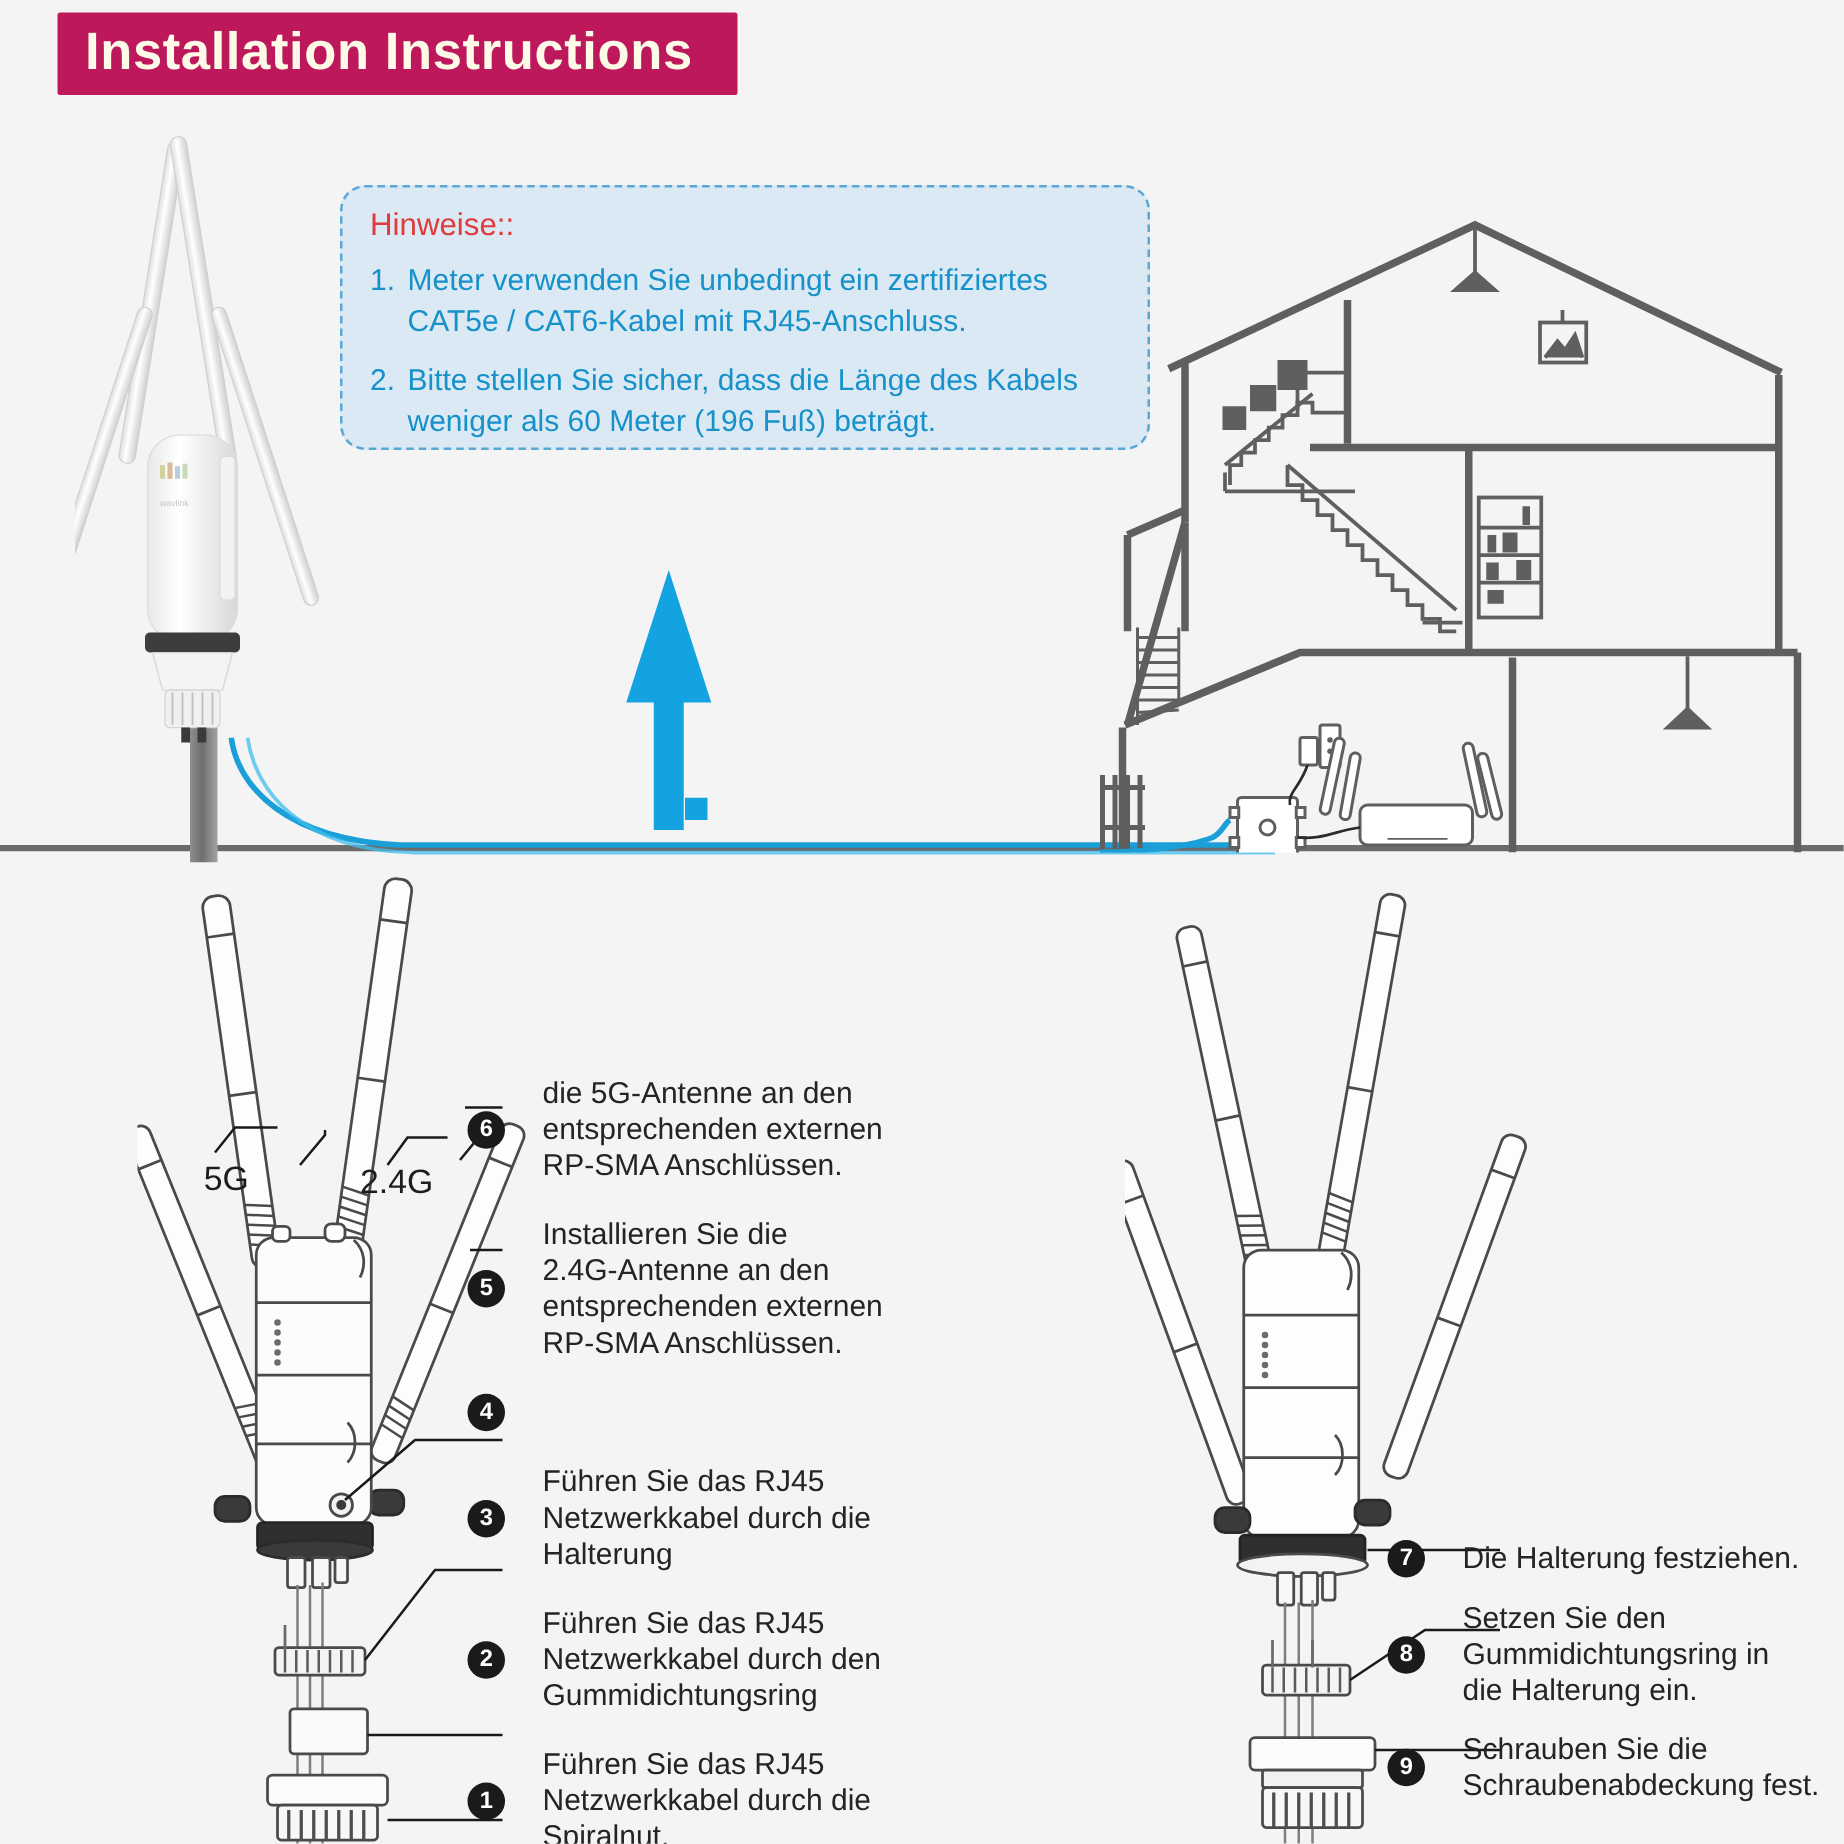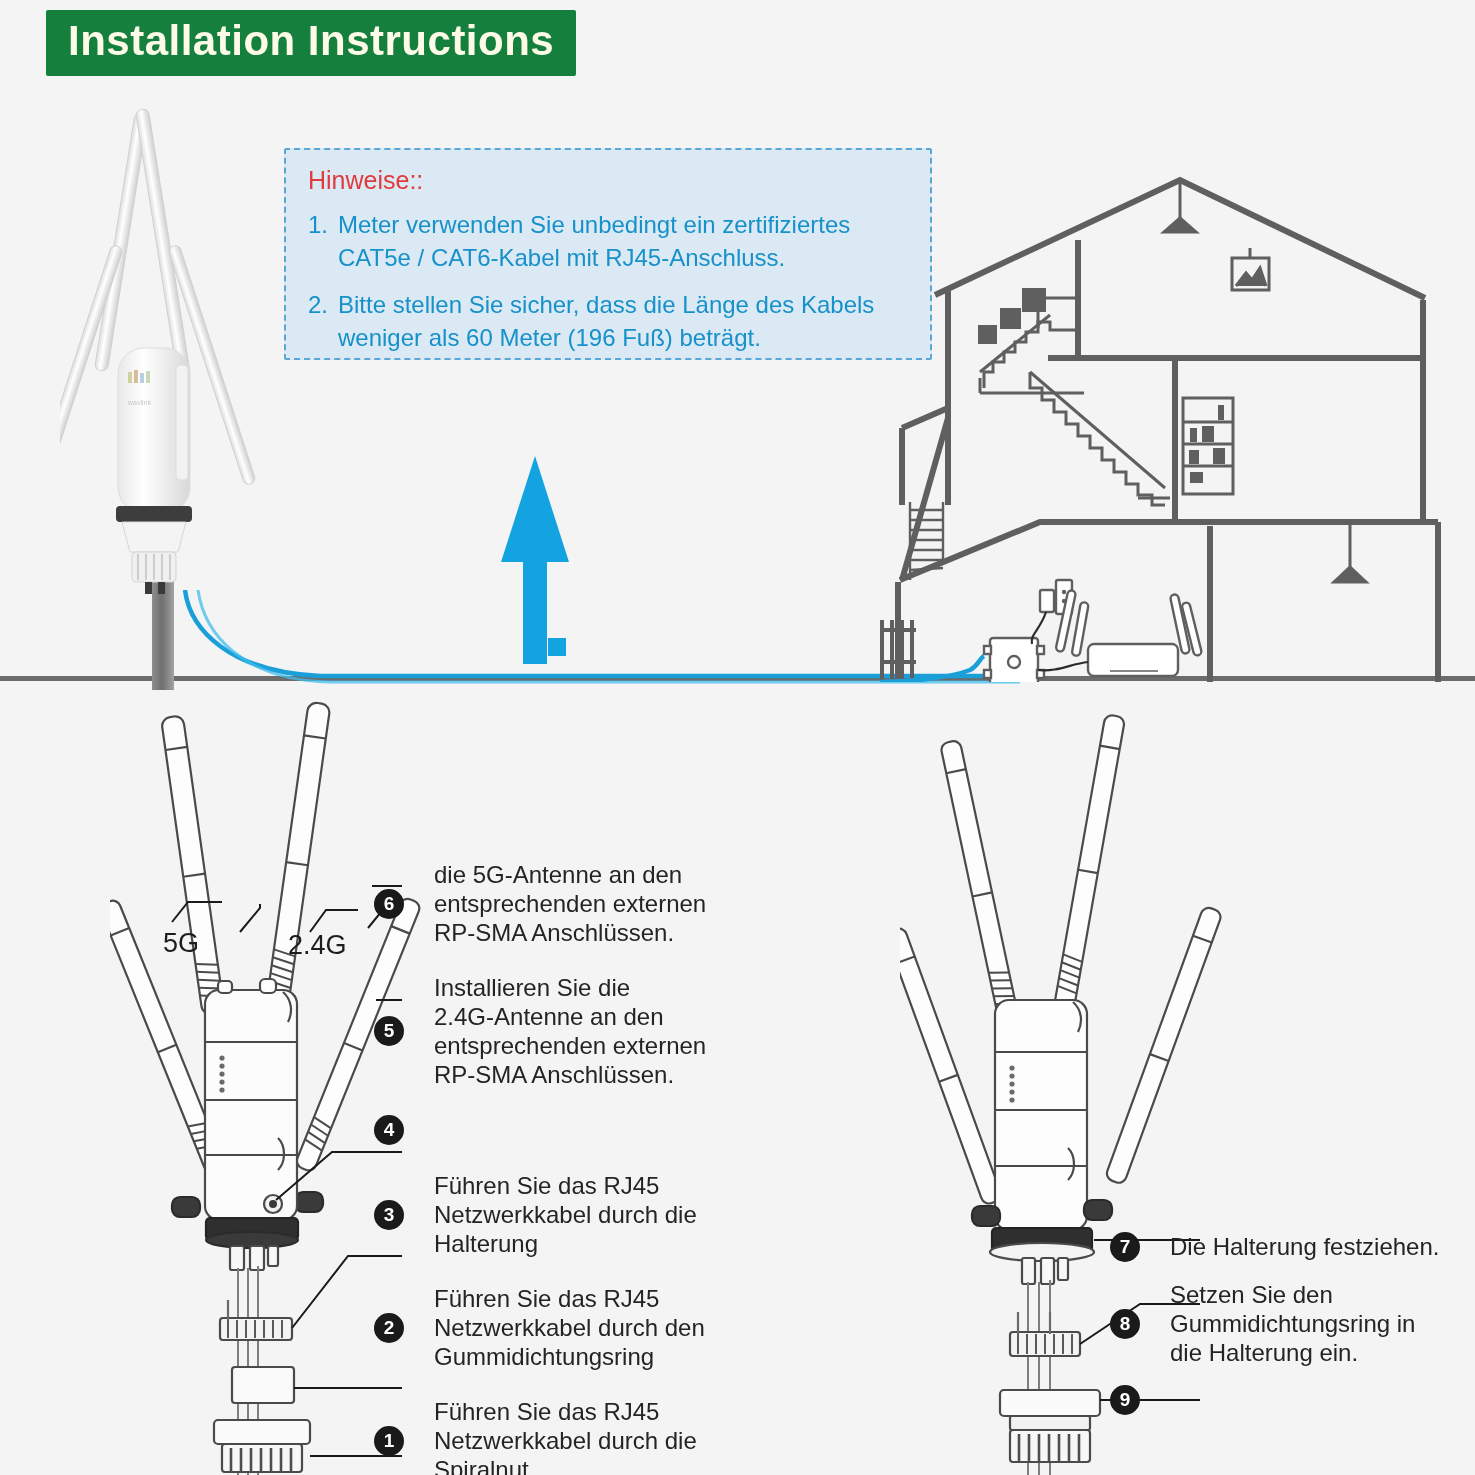--- a/index.html
+++ b/index.html
@@ -8,35 +8,35 @@
     background:#f4f4f4;
     font-family:"Liberation Sans", sans-serif;
     overflow:hidden;
     position:relative;
   }
   .root{position:absolute;inset:0;}
 
   
   .title-banner{
     position:absolute;left:46px;top:10px;
-    background:#15803d;
-    padding:6px 22px 10px 22px;
+    background:#be185d;
+    padding:6px 36px 10px 22px;
     border-radius:2px;
   }
   .title-banner .t{
     font-size:42px;font-weight:bold;color:#fdfbe8;
     letter-spacing:.5px;line-height:50px;white-space:nowrap;
   }
 
   
   .notes-box{
-    position:absolute;left:284px;top:148px;width:648px;height:212px;
+    position:absolute;left:272px;top:148px;width:648px;height:212px;
     background:#dbe9f4;
     border:2px dashed #5aa7d6;
-    border-radius:2px;
+    border-radius:20px;
     box-sizing:border-box;
     padding:14px 20px 0 22px;
   }
   .notes-title{
     color:#e03a3c;font-size:25px;line-height:32px;margin-bottom:12px;
   }
   .note-item{
     display:flex;color:#1691c9;font-size:24px;line-height:33px;margin-bottom:14px;
   }
   .note-num{width:30px;flex:none;}
@@ -617,16 +617,18 @@
 
     <div class="step">
       <div class="badge center-badge">8</div>
       <div class="step-text">Setzen Sie den
 Gummidichtungsring in
 die Halterung ein.</div>
     </div>
 
     <div class="step">
       <div class="badge center-badge">9</div>
+      <div class="step-text">Schrauben Sie die
+Schraubenabdeckung fest.</div>
     </div>
   </div>
 
 </div>
 
 </body></html>

